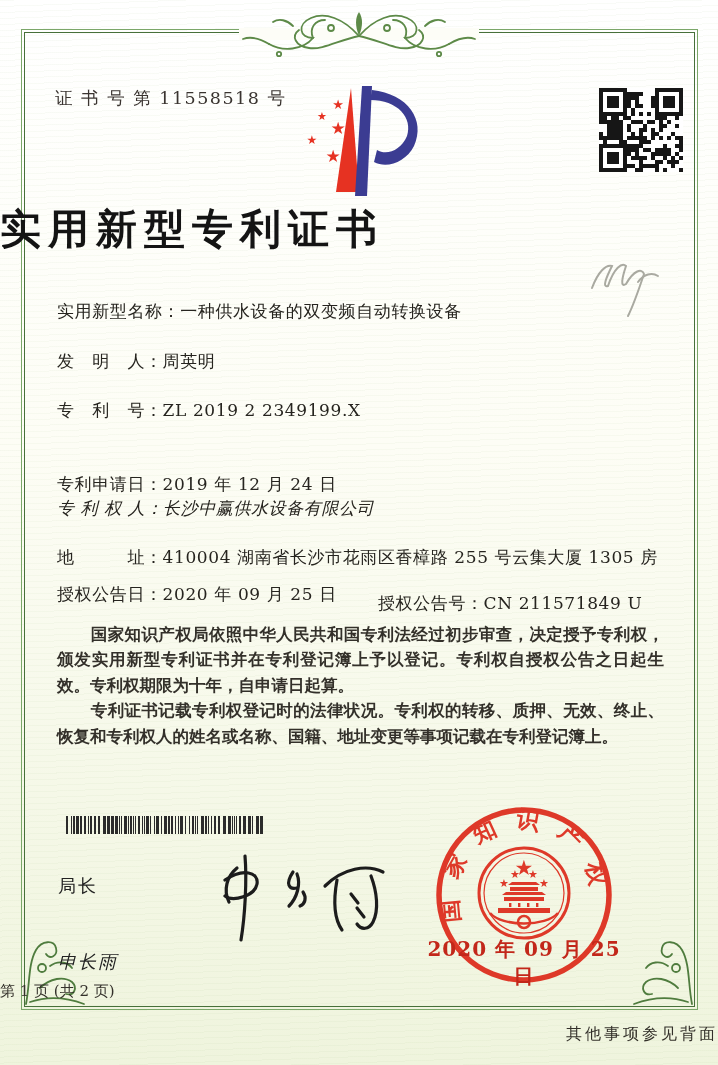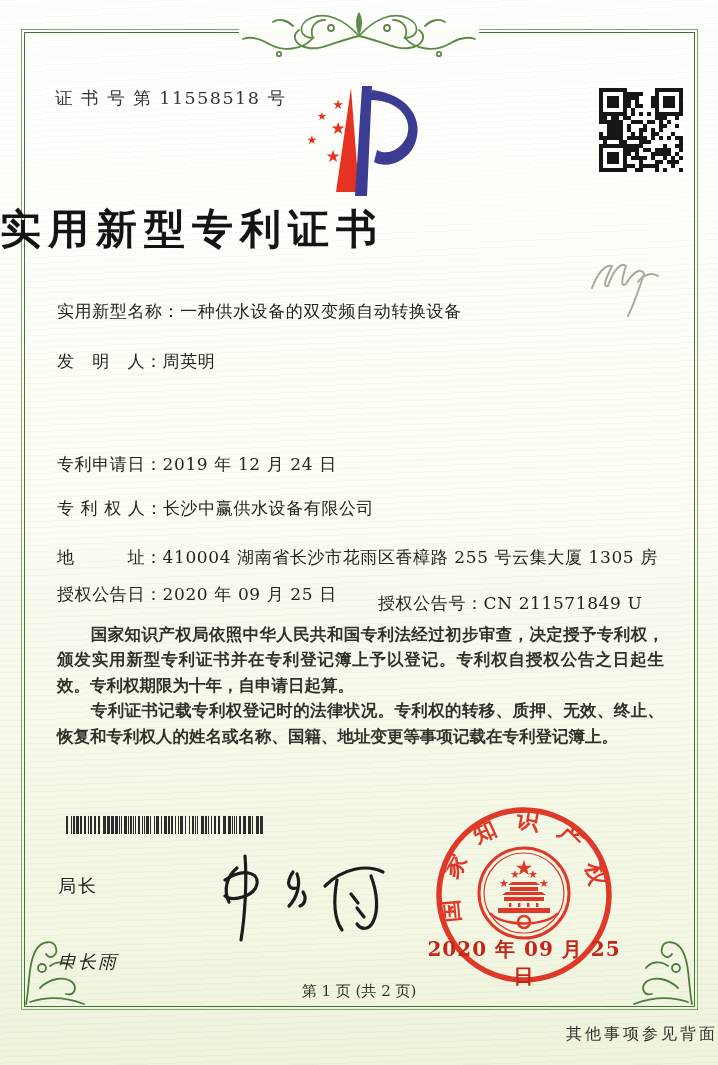--- a/index.html
+++ b/index.html
@@ -14,21 +14,21 @@
   .frame{position:absolute;left:21px;top:29px;width:675px;height:979px;border:1px solid #7ba769;}
   .frame-inner{position:absolute;inset:2px;border:1.6px solid #47703a;}
   .cert-no{position:absolute;left:55px;top:86px;font-size:17.5px;letter-spacing:1.5px;color:#3a3430;}
   .title{position:absolute;left:0;right:0;top:202px;font-size:41px;font-weight:700;letter-spacing:7px;color:#141414;}
   .row{position:absolute;left:57px;font-size:17px;letter-spacing:.6px;white-space:nowrap;color:#26241f;}
   .row .lbl{color:#26241f;}
   .grant-right{position:absolute;left:378px;top:592px;font-size:17px;letter-spacing:.6px;white-space:nowrap;color:#26241f;}
   .paras{position:absolute;left:57px;top:622px;width:607px;font-size:16.5px;line-height:25.4px;color:#33302a;text-align:justify;font-weight:bold;}
   .paras p{margin:0;text-indent:2.05em;}
   .signer{position:absolute;left:58px;font-size:18px;letter-spacing:2px;color:#222;}
-  .page-info{position:absolute;left:0;right:0;top:982px;text-align:center;font-size:15px;color:#33302a;}
+  .page-info{position:absolute;left:0;right:0;top:982px;text-align:left;font-size:15px;color:#33302a;}
   .back-note{position:absolute;left:0;right:0;top:1024px;text-align:right;font-size:16px;letter-spacing:3px;color:#33302a;}
   .seal-date{position:absolute;left:414px;top:936px;width:220px;text-align:center;font-size:20px;letter-spacing:1px;color:#c2271a;font-weight:600;}
   svg{display:block;}
   .abs{position:absolute;}
 </style>
 </head>
 <body>
 
 <div class="sheet">
 
@@ -95,24 +95,27 @@
       <path d="M 60,38 C 66,30 74,28 80,32"></path>
     </g>
   </svg>
 
   <div class="row" style="top:300px;">
     <span class="lbl">实用新型名称：</span><span>一种供水设备的双变频自动转换设备</span>
   </div>
   <div class="row" style="top:350px;">
     <span class="lbl">发　明　人：</span><span>周英明</span>
   </div>
-  <div class="row" style="top:453px;text-align:center;">
+  <div class="row" style="top:399px;">
+    <span class="lbl">专　利　号：</span><span>ZL 2019 2 2349199.X</span>
+  </div>
+  <div class="row" style="top:473px;text-align:center;">
     <span class="lbl">专利申请日：</span><span>2019 年 12 月 24 日</span>
   </div>
-  <div class="row" style="top:497px;">
+  <div class="row" style="top:497px;font-style:italic;">
     <span class="lbl">专 利 权 人：</span><span>长沙中赢供水设备有限公司</span>
   </div>
   <div class="row" style="top:546px;">
     <span class="lbl">地　　　址：</span><span>410004 湖南省长沙市花雨区香樟路 255 号云集大厦 1305 房</span>
   </div>
   <div class="row" style="top:583px;">
     <span class="lbl">授权公告日：</span><span>2020 年 09 月 25 日</span>
   </div>
   <div class="grant-right">
     <span class="lbl">授权公告号：</span><span>CN 211571849 U</span>

